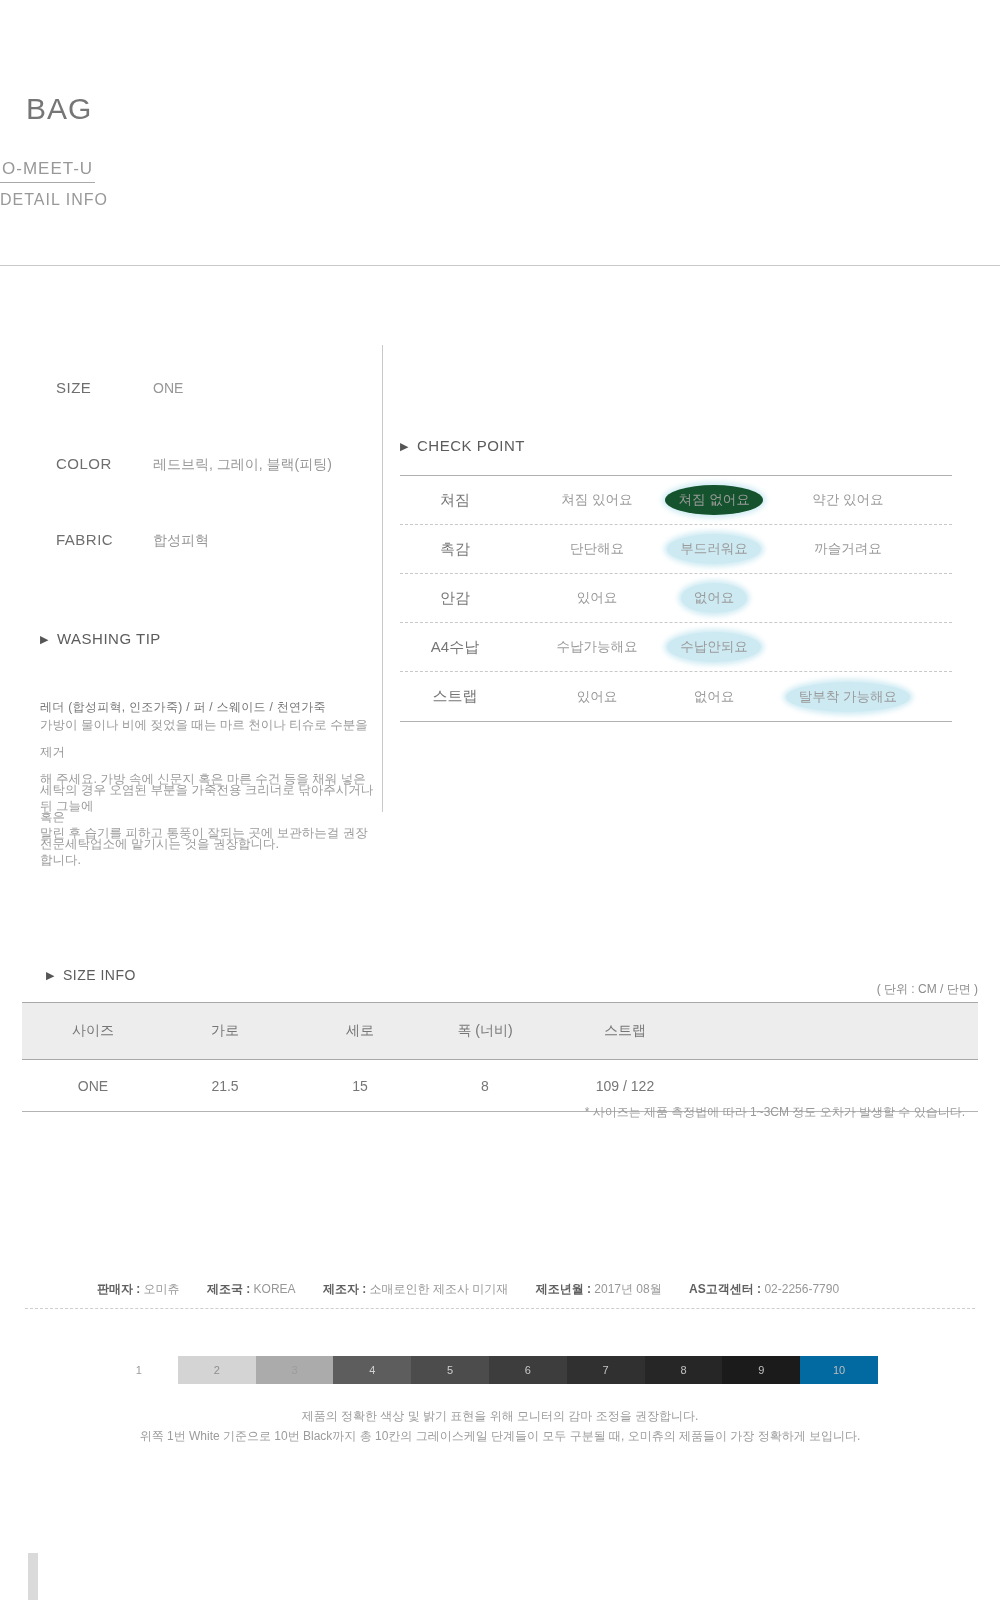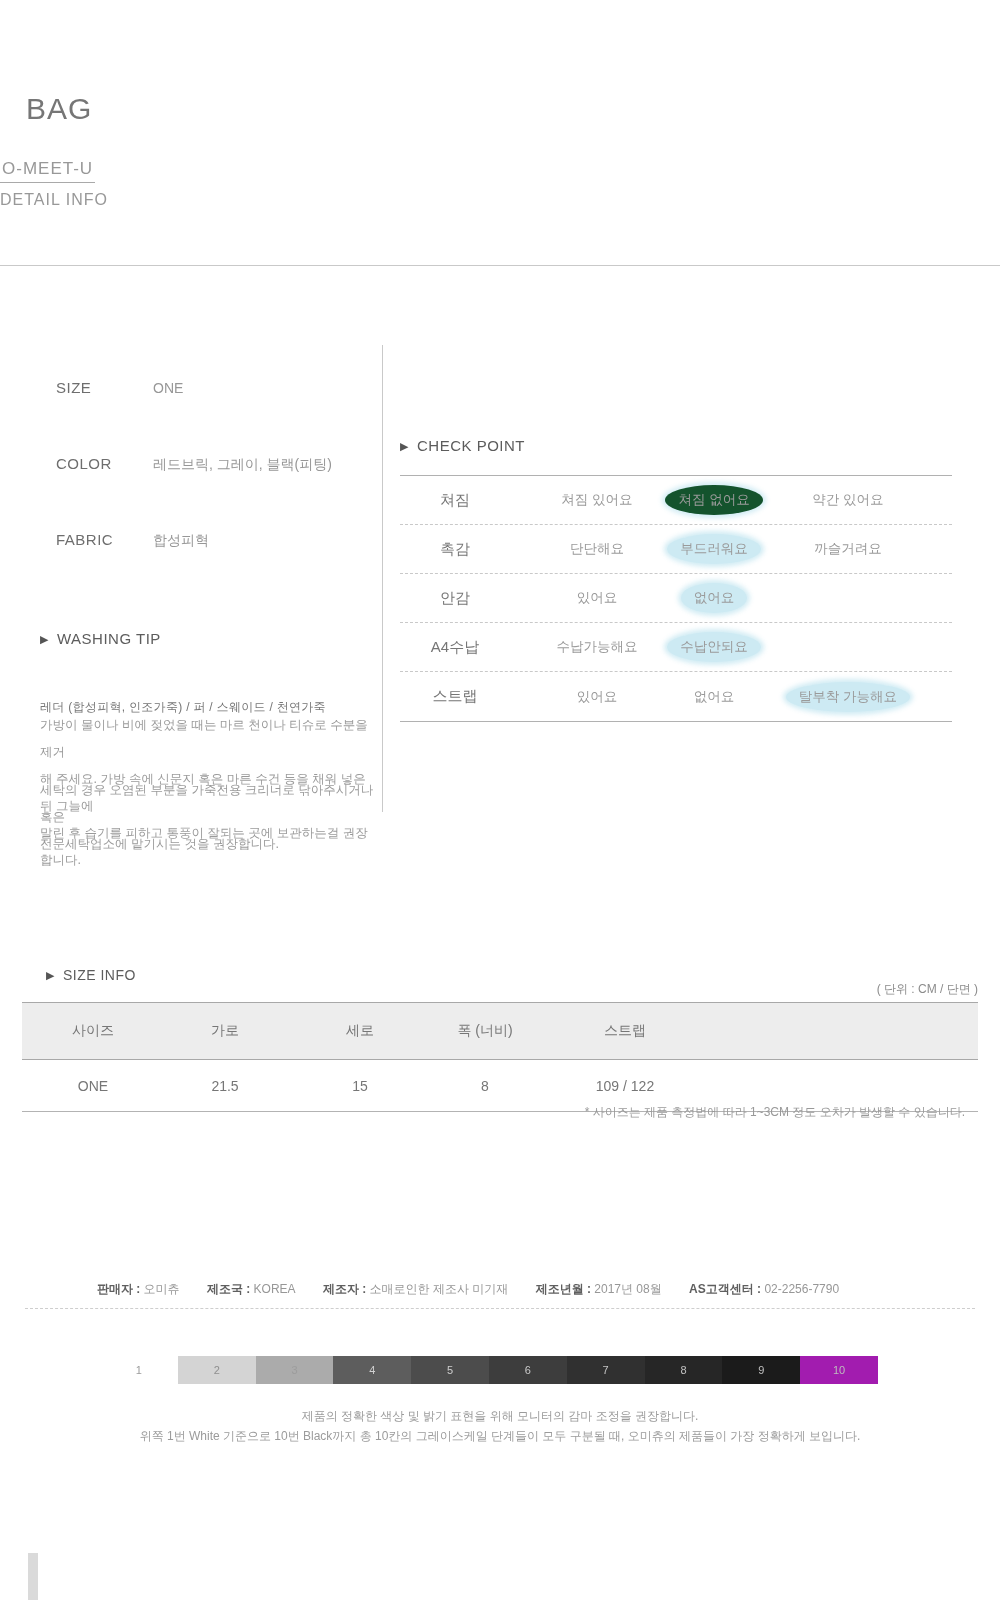--- a/index.html
+++ b/index.html
@@ -219,21 +219,21 @@
       </div>
     <div class="gs-cell" style="background: rgb(48, 48, 48); color: rgb(198, 198, 198);">
         <span>7</span>
       </div>
     <div class="gs-cell" style="background: rgb(38, 38, 38); color: rgb(194, 194, 194);">
         <span>8</span>
       </div>
     <div class="gs-cell" style="background: rgb(27, 27, 27); color: rgb(191, 191, 191);">
         <span>9</span>
       </div>
-    <div class="gs-cell" style="background: #a21caf; color: rgb(189, 189, 189);">
+    <div class="gs-cell" style="background: #0369a1; color: rgb(189, 189, 189);">
         <span>10</span>
       </div>
   </div>
   <div class="caption cap1">제품의 정확한 색상 및 밝기 표현을 위해 모니터의 감마 조정을 권장합니다.</div>
   <div class="caption cap2">위쪽 1번 White 기준으로 10번 Black까지 총 10칸의 그레이스케일 단계들이 모두 구분될 때, 오미츄의 제품들이 가장 정확하게 보입니다.</div>
 
   <div class="edge-strip"></div>
 </div>
 
 </body></html>

